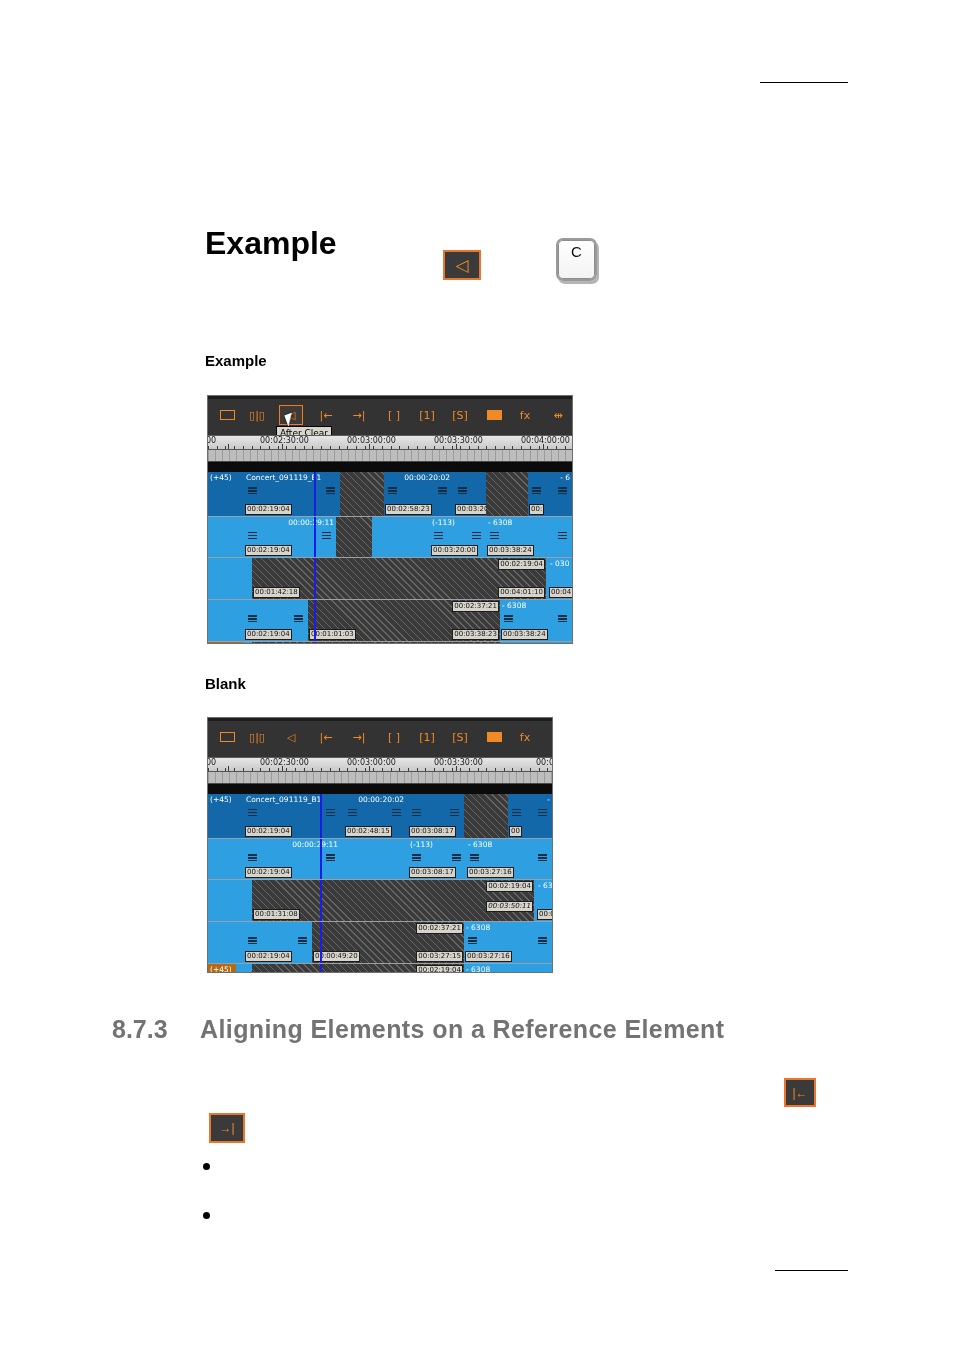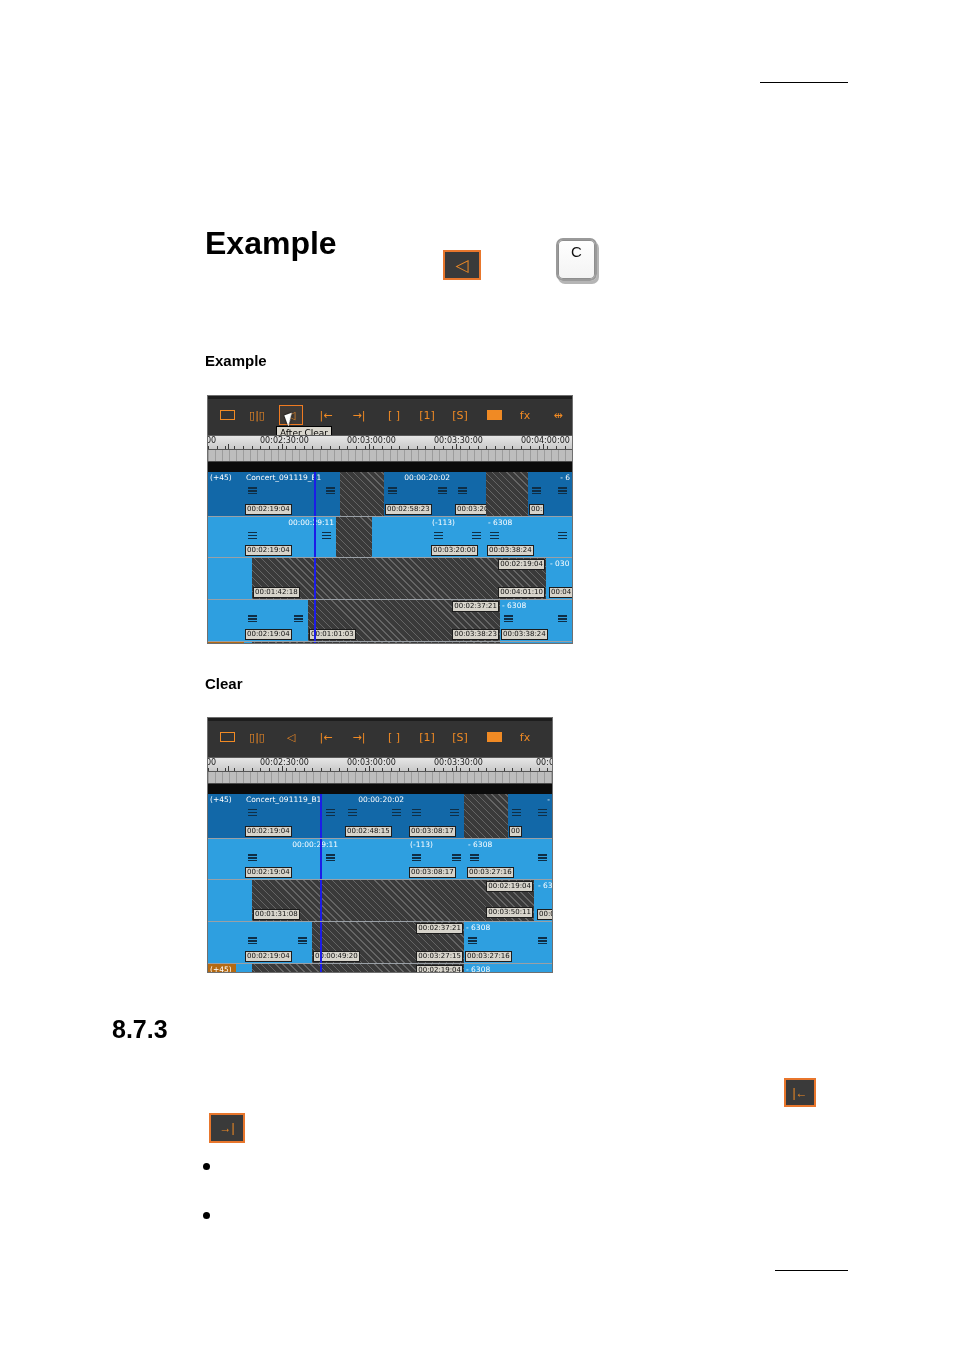--- a/index.html
+++ b/index.html
@@ -76,21 +76,21 @@
   }
   #before-label { top: 352px; }
   #after-label  { top: 675px; }
 
   #section-heading {
     position: absolute;
     left: 112px; top: 1015px;
     width: 740px;
     font-size: 25px;
     font-weight: bold;
-    color: #000000;
+    color: #737373;
     display: flex;
   }
   #section-number { width: 88px; flex: none; }
   #section-title  { flex: 1; letter-spacing: .4px; }
 
   
   .bullet {
     position: absolute;
     left: 203px;
     width: 7px; height: 7px;
@@ -255,24 +255,25 @@
   </div>
   <div class="keycap">
     <span>C</span>
   </div>
 </div>
 
 <div id="example-heading">Example</div>
 
 <div class="sub-heading" id="before-label">Example</div>
 
-<div class="sub-heading" id="after-label">Clear</div>
+<div class="sub-heading" id="after-label">Blank</div>
 
 <div id="section-heading">
   <span id="section-number">8.7.3</span>
+  <span id="section-title">Aligning Elements on a Reference Element</span>
 </div>
 
 <div class="tool-btn" id="btn-align-left-ref">
   <span style="color:#f08a24;font-size:12px;line-height:1;">|←</span>
 </div>
 
 <div class="tool-btn" id="btn-align-right-ref">
   <span style="color:#f08a24;font-size:12px;line-height:1;">→|</span>
 </div>
 
@@ -610,21 +611,21 @@
           <div class="bars" style="left: 4px; top: 15px;"></div>
           <div class="bars" style="left: 72px; top: 15px;"></div>
           <div class="tc" style="left: 1px; bottom: 1px;">00:03:27:16</div>
         </div>
         <div class="vline blue" style="left: 112px;"></div>
       </div>
       <div class="tl-track" style="height: 41px; background: rgb(46, 159, 224);">
         <div class="clip hatch" style="left: 44px; width: 282px;">
           <div class="tc" style="left: 1px; bottom: 1px;">00:01:31:08</div>
           <div class="tc" style="right: 1px; top: 1px;">00:02:19:04</div>
-          <div class="tc" style="right: 1px; bottom: 3px;">00:03:50:11</div>
+          <div class="tc" style="right: 1px; bottom: 9px; font-style: italic;">00:03:50:11</div>
         </div>
         <div class="clip blue" style="left: 328px; width: 16px;">
           <div class="lbl" style="left: 2px; top: 1px;">- 630</div>
           <div class="tc" style="left: 1px; bottom: 1px;">00:03</div>
         </div>
         <div class="vline blue" style="left: 112px;"></div>
       </div>
       <div class="tl-track" style="height: 41px; background: rgb(46, 159, 224);">
         <div class="clip blue" style="left: 36px; width: 68px;">
           <div class="bars" style="left: 4px; top: 15px;"></div>

